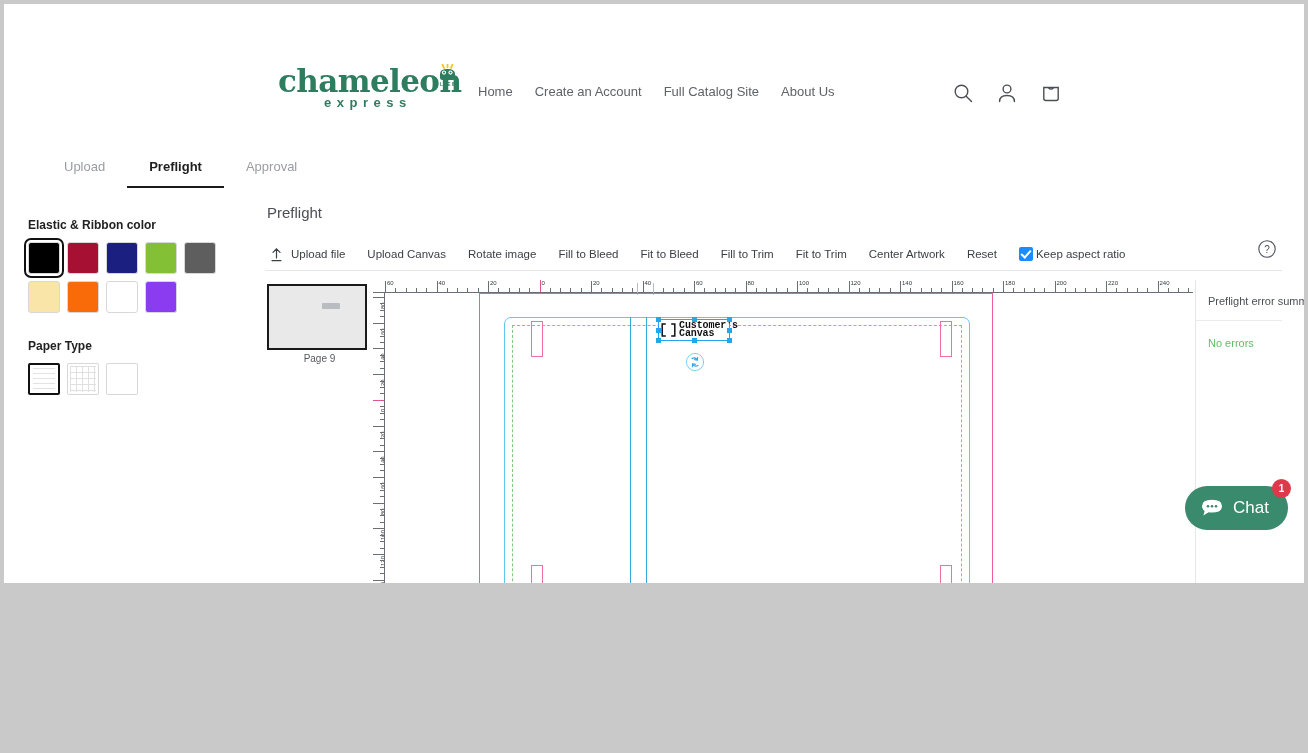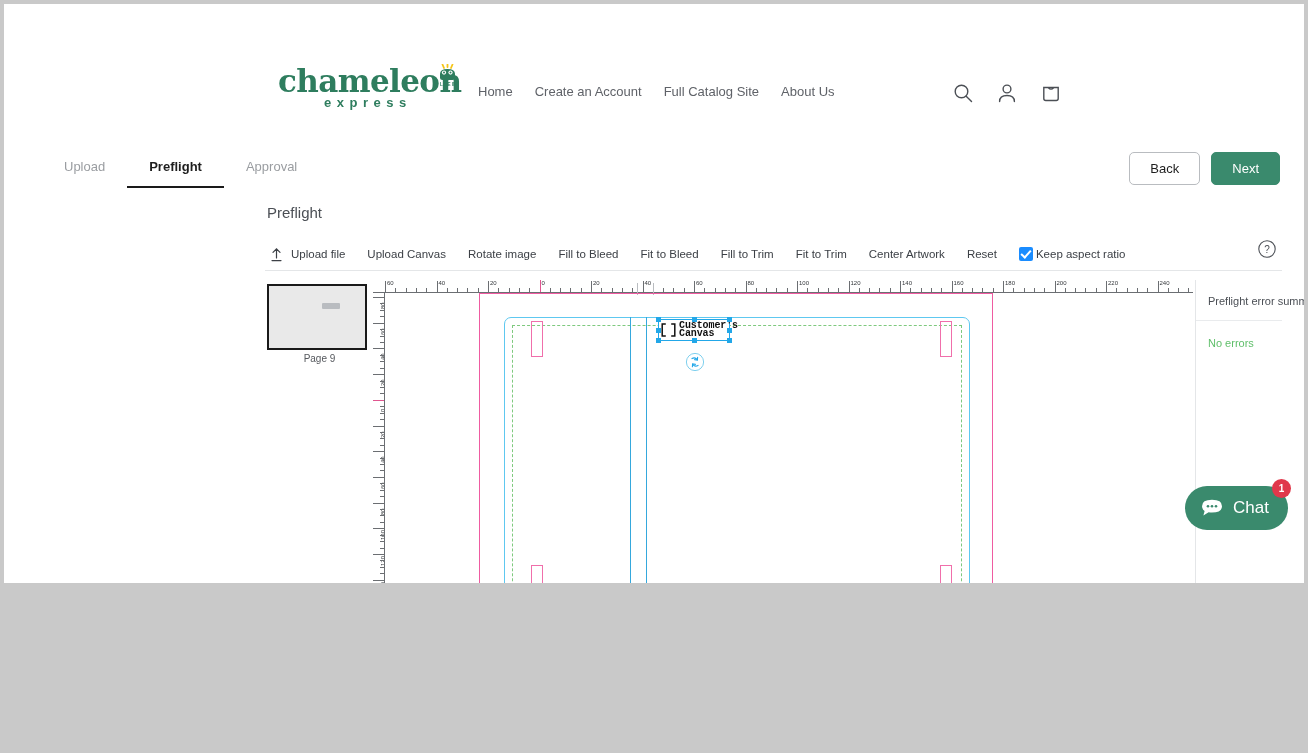--- a/index.html
+++ b/index.html
@@ -253,25 +253,42 @@
       </svg>
     </div>
   </div>
 
   <div class="steps">
     <div class="step">Upload</div>
     <div class="step active">Preflight</div>
     <div class="step">Approval</div>
   </div>
 
-  <div class="wiz-buttons">
-    <div class="btn">Back</div>
-    <div class="btn primary">Next</div>
+
+  <div class="sidebar">
+    <div class="side-title">Elastic &amp; Ribbon color</div>
+    <div class="swatches">
+      <div class="sw sel" style="background:#000000"></div>
+      <div class="sw" style="background:#a51033"></div>
+      <div class="sw" style="background:#1b2080"></div>
+      <div class="sw" style="background:#84c035"></div>
+      <div class="sw" style="background:#5e5e5e"></div>
+      <div class="sw" style="background:#fae5a8"></div>
+      <div class="sw" style="background:#f96a08"></div>
+      <div class="sw" style="background:#ffffff"></div>
+      <div class="sw" style="background:#8c3cf0"></div>
+    </div>
+
+    <div class="side-title mt26">Paper Type</div>
+    <div class="paper-row">
+      <div class="ptype lined sel"></div>
+      <div class="ptype grid"></div>
+      <div class="ptype"></div>
+    </div>
   </div>
-
 
   <div class="editor">
     <div class="editor-title">Preflight</div>
 
     <div class="toolbar">
       <div class="tool first">
         <svg class="upload-ico" width="15" height="16" viewBox="0 0 15 16">
           <path d="M7.5 2 L7.5 11 M4 5.3 L7.5 1.8 L11 5.3" fill="none" stroke="#3c4046" stroke-width="1.2" stroke-linecap="round"></path>
           <line x1="3" y1="13.6" x2="12" y2="13.6" stroke="#3c4046" stroke-width="1.2" stroke-linecap="round"></line>
         </svg>

